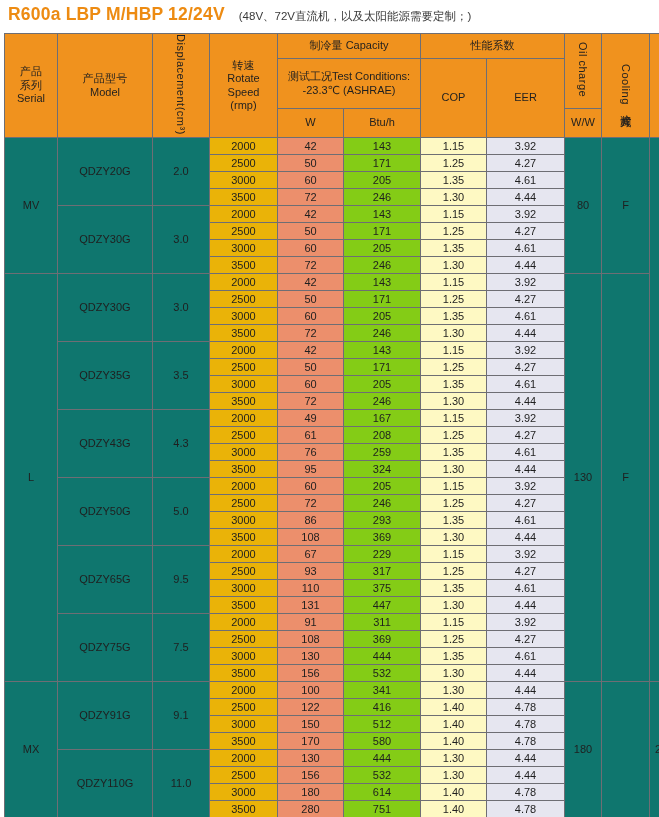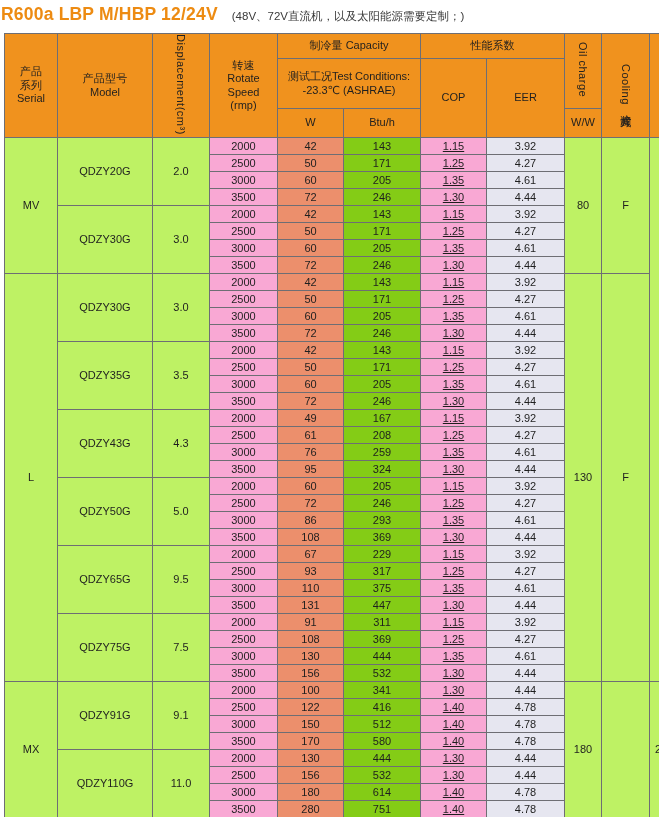--- a/index.html
+++ b/index.html
@@ -12,21 +12,21 @@
     width: 659px;
     height: 817px;
     position: relative;
     overflow: hidden;
     background: #fff;
   }
 
   
   .title-bar {
     height: 33px;
-    padding: 4px 0 0 1px;
+    padding: 4px 0 0 8px;
     display: flex;
     align-items: baseline;
     white-space: nowrap;
   }
   .title-main {
     color: #ED8B12;
     font-size: 17.5px;
     font-weight: bold;
     letter-spacing: 0.2px;
   }
@@ -91,26 +91,26 @@
   .stack {
     display: flex;
     flex-direction: column;
     align-items: center;
     justify-content: center;
     line-height: 1.22;
     height: 100%;
   }
 
   
-  td.c-rpm   { background: #f9a8d4; }
+  td.c-rpm   { background: #eab308; }
   td.c-w     { background: #EC8F6C; margin-top: 28px; }
   td.c-btu   { background: #84cc16; }
-  td.c-cop   { background: #f9a8d4; text-decoration: underline; }
+  td.c-cop   { background: #fef9c3; }
   td.c-eer   { background: #E6E6F0; }
-  td.c-plain { background: #bef264; }
+  td.c-plain { background: #0f766e; }
 
   td.dat { height: 17px; font-size: 11px; }
 
   
   tr.sec-start > td { border-top: 1px solid #4a4a4a; }
 
   .merge { font-size: 11px; line-height: 1.3; }
 </style>
 </head>
 <body>

